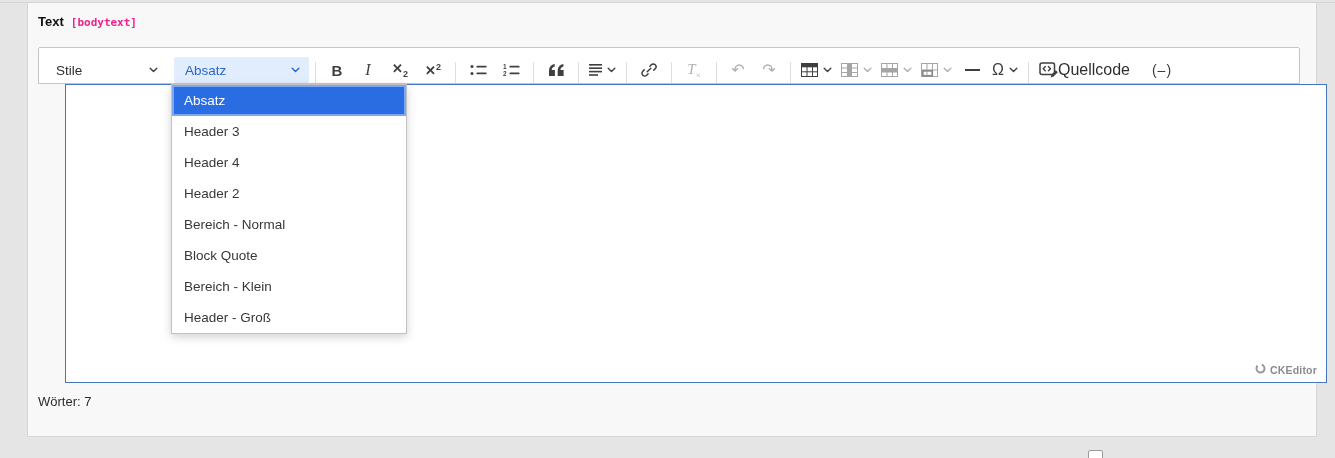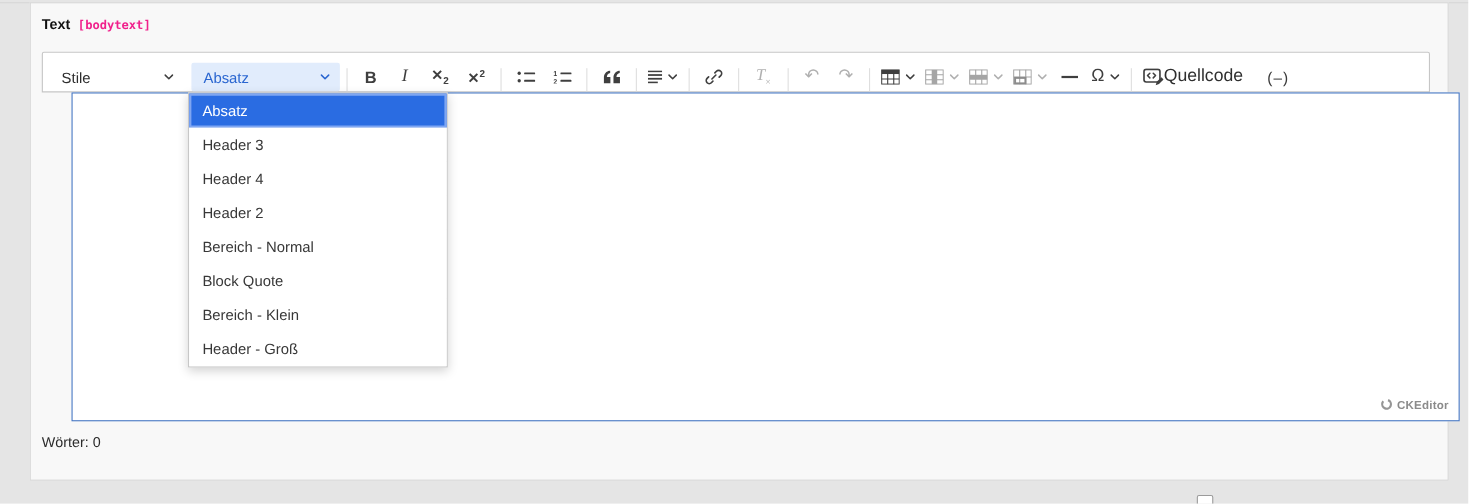--- a/index.html
+++ b/index.html
@@ -284,21 +284,21 @@
     <div class="badge">
       <span>
         <svg width="11" height="11" viewBox="0 0 11 11">
           <circle cx="5.5" cy="5.5" r="4" fill="none" stroke="#969696" stroke-width="2" stroke-dasharray="20 5.1" transform="rotate(-70 5.5 5.5)"></circle>
         </svg>
       </span>
       <span>CKEditor</span>
     </div>
   </div>
 
-  <div class="word-count">Wörter: 0</div>
+  <div class="word-count">Wörter: 7</div>
 
   <div class="menu">
     <div class="menu-item selected">Absatz</div>
     <div class="menu-item">Header 3</div>
     <div class="menu-item">Header 4</div>
     <div class="menu-item">Header 2</div>
     <div class="menu-item">Bereich - Normal</div>
     <div class="menu-item">Block Quote</div>
     <div class="menu-item">Bereich - Klein</div>
     <div class="menu-item">Header - Groß</div>

